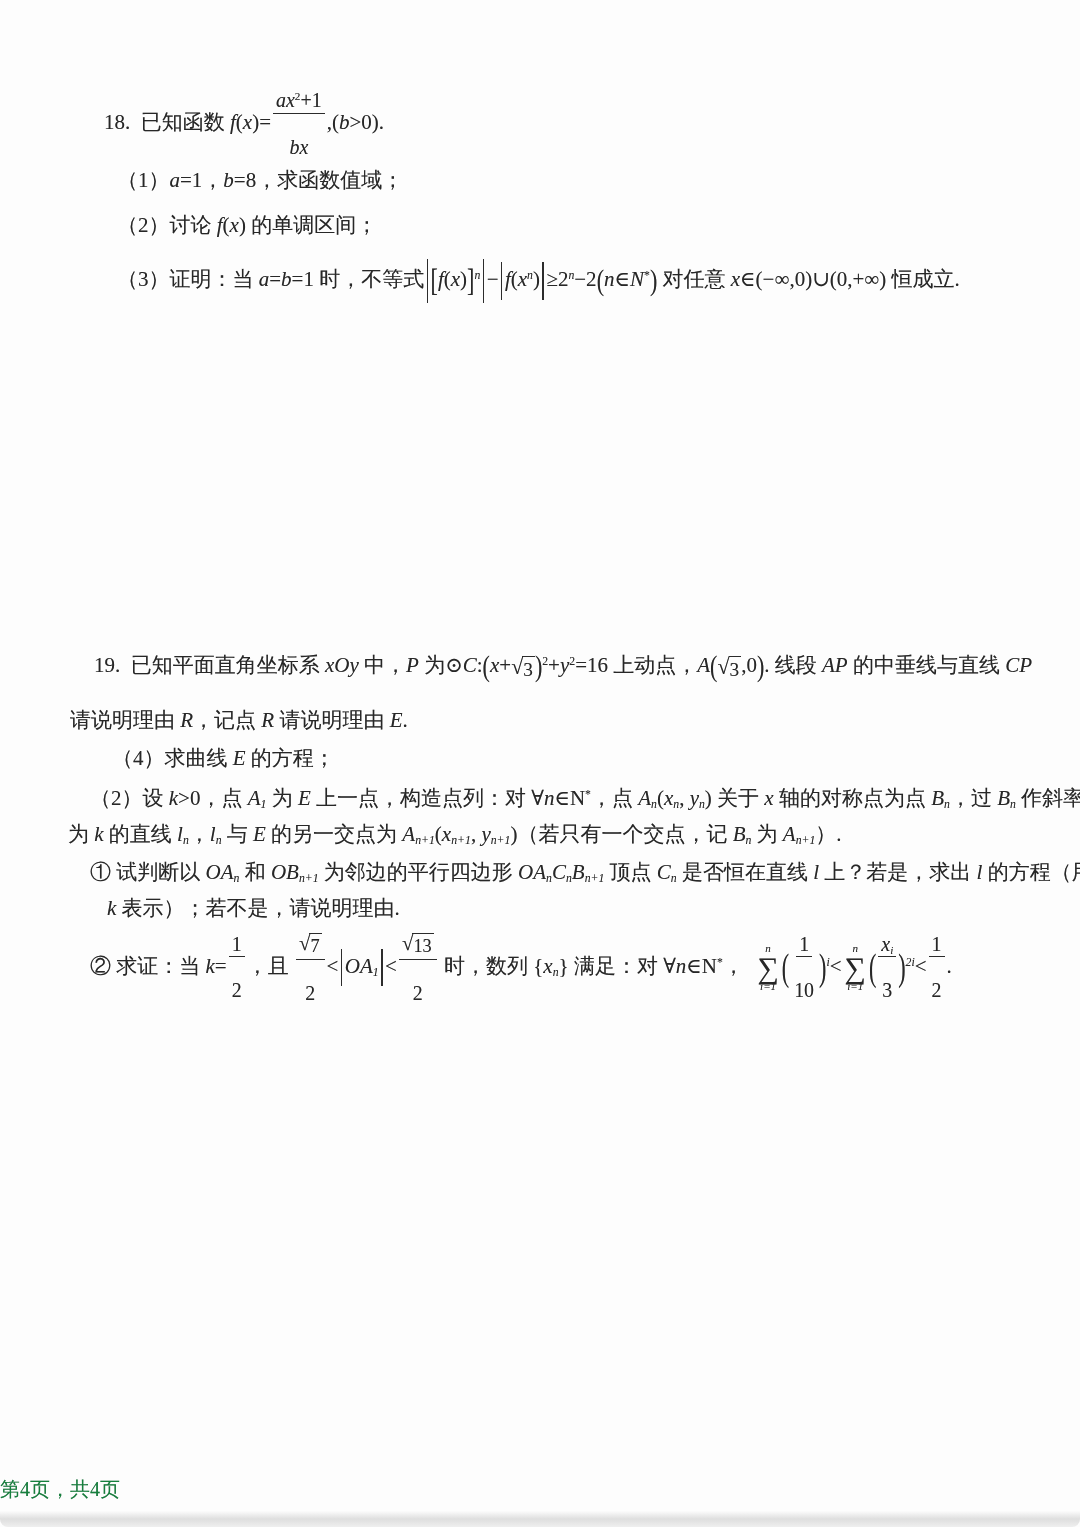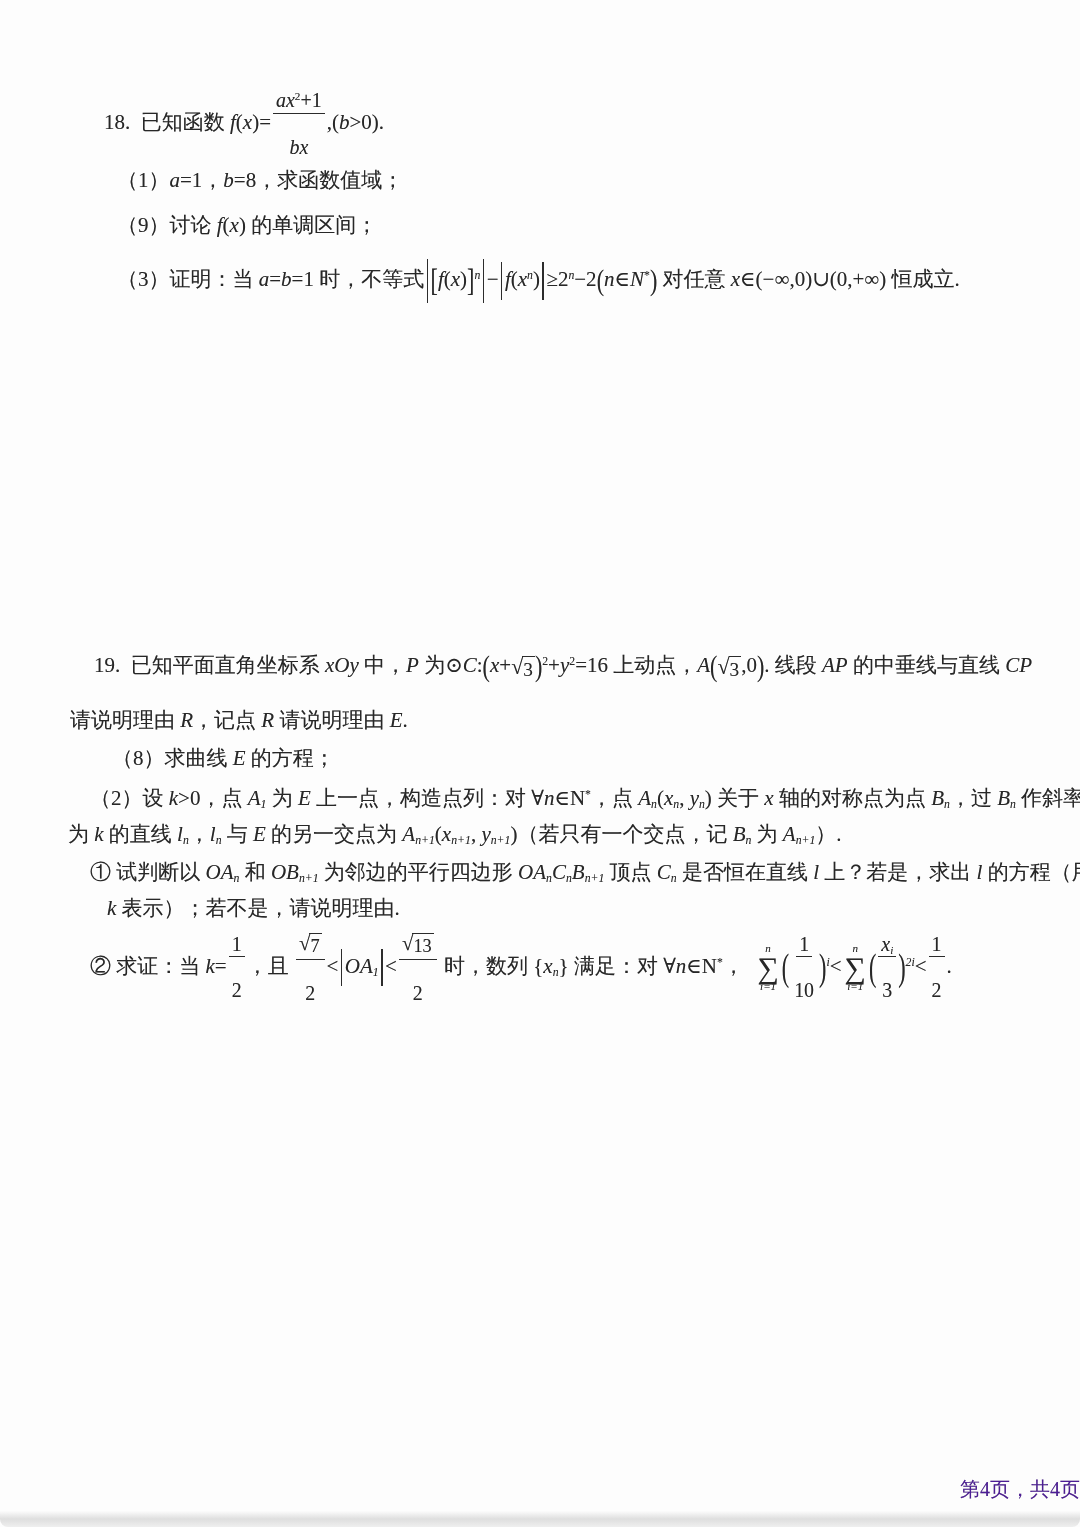--- a/index.html
+++ b/index.html
@@ -22,43 +22,43 @@
   .frac .num{border-bottom:1.4px solid #2b2b2b;padding:0 3px 1px;}
   .frac .den{padding:1px 3px 0;margin-top:22px;}
   .sqrt{display:inline-flex;align-items:flex-start;line-height:1;vertical-align:-0.1em;}
   .sqrt .rad{font-size:1.05em;line-height:1;}
   .sqrt .rand{border-top:1.4px solid #2b2b2b;font-size:0.92em;line-height:1.25;padding:1px 2px 0 1px;margin-left:-1px;}
   .sum{display:inline-flex;flex-direction:column;align-items:center;vertical-align:middle;line-height:1;margin:0 3px;}
   .sum .st,.sum .sb{font-size:11px;font-style:italic;line-height:1.15;letter-spacing:0;}
   .sum .sg{font-size:30px;line-height:0.85;font-style:normal;}
   .big{display:inline-block;vertical-align:middle;line-height:1;font-size:1.05em;}
   .vbar{display:inline-block;width:1.4px;background:#2c2c2c;vertical-align:middle;margin:0 2.5px;height:1.5em;}
-  .footer{position:absolute;top:1476px;left:0;width:100%;text-align:right;font-size:20px;color:#4c1d95;}
+  .footer{position:absolute;top:1476px;left:0;width:100%;text-align:left;font-size:20px;color:#15803d;}
   .bottom-edge{
     position:absolute;top:1511px;left:0;width:100%;height:16px;
     background:linear-gradient(to bottom,#fcfcfc 0%,#dedede 50%,#efefef 100%);
     border-radius:0 0 8px 8px;
   }
 </style>
 </head>
 <body>
 
 <div class="page">
 
   <section>
     <div class="line" style="top:90px;left:104px;"><span>18.  已知函数 </span><span class="it">f</span><span>(</span><span class="it">x</span><span>)=</span><span class="frac"><span class="num"><span class="it">ax</span><sup>2</sup><span>+1</span></span><span class="den"><span class="it">bx</span></span></span><span>,(</span><span class="it">b</span><span>&gt;0).</span></div>
     <div class="line" style="top:166px;left:117px;"><span>（1）</span><span class="it">a</span><span>=1，</span><span class="it">b</span><span>=8，求函数值域；</span></div>
-    <div class="line" style="top:211px;left:117px;"><span>（9）讨论 </span><span class="it">f</span><span>(</span><span class="it">x</span><span>) 的单调区间；</span></div>
+    <div class="line" style="top:211px;left:117px;"><span>（2）讨论 </span><span class="it">f</span><span>(</span><span class="it">x</span><span>) 的单调区间；</span></div>
     <div class="line" style="top:259px;left:117px;"><span>（3）证明：当 </span><span class="it">a</span><span>=</span><span class="it">b</span><span>=1 时，不等式</span><span class="vbar" style="height: 2.1em;"></span><span class="big" style="transform: scaleY(1.45);">[</span><span class="it">f</span><span>(</span><span class="it">x</span><span>)</span><span class="big" style="transform: scaleY(1.45);">]</span><sup class="it">n</sup><span class="vbar" style="height: 2.1em;"></span><span>−</span><span class="vbar" style="height: 1.8em;"></span><span class="it">f</span><span>(</span><span class="it">x</span><sup class="it">n</sup><span>)</span><span class="vbar" style="height: 1.8em;"></span><span>≥2</span><sup class="it">n</sup><span>−2</span><span class="big" style="transform: scaleY(1.3);">(</span><span class="it">n</span><span>∈</span><span class="it">N</span><sup>*</sup><span class="big" style="transform: scaleY(1.3);">)</span><span> 对任意 </span><span class="it">x</span><span>∈(−∞,0)∪(0,+∞) 恒成立.</span></div>
   </section>
 
   <section>
     <div class="line" style="top:651px;left:94px;"><span>19.  已知平面直角坐标系 </span><span class="it">xOy</span><span> 中，</span><span class="it">P</span><span> 为⊙</span><span class="it">C</span><span>:</span><span class="big" style="transform: scaleY(1.35);">(</span><span class="it">x</span><span>+</span><span class="sqrt"><span class="rad">√</span><span class="rand">3</span></span><span class="big" style="transform: scaleY(1.35);">)</span><sup>2</sup><span>+</span><span class="it">y</span><sup>2</sup><span>=16 上动点，</span><span class="it">A</span><span class="big" style="transform: scaleY(1.3);">(</span><span class="sqrt"><span class="rad">√</span><span class="rand">3</span></span><span>,0</span><span class="big" style="transform: scaleY(1.3);">)</span><span>. 线段 </span><span class="it">AP</span><span> 的中垂线与直线 </span><span class="it">CP</span></div>
     <div class="line" style="top:706px;left:70px;"><span>请说明理由 </span><span class="it">R</span><span>，记点 </span><span class="it">R</span><span> 请说明理由 </span><span class="it">E</span><span>.</span></div>
-    <div class="line" style="top:744px;left:112px;"><span>（8）求曲线 </span><span class="it">E</span><span> 的方程；</span></div>
+    <div class="line" style="top:744px;left:112px;"><span>（4）求曲线 </span><span class="it">E</span><span> 的方程；</span></div>
     <div class="line" style="top:784px;left:90px;"><span>（2）设 </span><span class="it">k</span><span>&gt;0，点 </span><span class="it">A</span><sub class="it">1</sub><span> 为 </span><span class="it">E</span><span> 上一点，构造点列：对 ∀</span><span class="it">n</span><span>∈N</span><sup>*</sup><span>，点 </span><span class="it">A</span><sub class="it">n</sub><span>(</span><span class="it">x</span><sub class="it">n</sub><span>, </span><span class="it">y</span><sub class="it">n</sub><span>)</span><span> 关于 </span><span class="it">x</span><span> 轴的对称点为点 </span><span class="it">B</span><sub class="it">n</sub><span>，过 </span><span class="it">B</span><sub class="it">n</sub><span> 作斜率</span></div>
     <div class="line" style="top:820px;left:68px;"><span>为 </span><span class="it">k</span><span> 的直线 </span><span class="it">l</span><sub class="it">n</sub><span>，</span><span class="it">l</span><sub class="it">n</sub><span> 与 </span><span class="it">E</span><span> 的另一交点为 </span><span class="it">A</span><sub class="it">n+1</sub><span>(</span><span class="it">x</span><sub class="it">n+1</sub><span>, </span><span class="it">y</span><sub class="it">n+1</sub><span>)</span><span>（若只有一个交点，记 </span><span class="it">B</span><sub class="it">n</sub><span> 为 </span><span class="it">A</span><sub class="it">n+1</sub><span>）.</span></div>
     <div class="line" style="top:858px;left:90px;"><span>① 试判断以 </span><span class="it">OA</span><sub class="it">n</sub><span> 和 </span><span class="it">OB</span><sub class="it">n+1</sub><span> 为邻边的平行四边形 </span><span class="it">OA</span><sub class="it">n</sub><span class="it">C</span><sub class="it">n</sub><span class="it">B</span><sub class="it">n+1</sub><span> 顶点 </span><span class="it">C</span><sub class="it">n</sub><span> 是否恒在直线 </span><span class="it">l</span><span> 上？若是，求出 </span><span class="it">l</span><span> 的方程（用</span></div>
     <div class="line" style="top:894px;left:68px;margin-left:39px;"><span class="it">k</span><span> 表示）；若不是，请说明理由.</span></div>
     <div class="line" style="top:931px;left:90px;"><span>② 求证：当 </span><span class="it">k</span><span>=</span><span class="frac"><span class="num"><span>1</span></span><span class="den"><span>2</span></span></span><span>，且 </span><span class="frac"><span class="num"><span class="sqrt"><span class="rad">√</span><span class="rand">7</span></span></span><span class="den"><span>2</span></span></span><span>&lt;</span><span class="vbar" style="height: 1.75em;"></span><span class="it">OA</span><sub class="it">1</sub><span class="vbar" style="height: 1.75em;"></span><span>&lt;</span><span class="frac"><span class="num"><span class="sqrt"><span class="rad">√</span><span class="rand">13</span></span></span><span class="den"><span>2</span></span></span><span> 时，数列 {</span><span class="it">x</span><sub class="it">n</sub><span>} 满足：对 ∀</span><span class="it">n</span><span>∈N</span><sup>*</sup><span>，  </span><span class="sum"><span class="st">n</span><span class="sg">∑</span><span class="sb">i=1</span></span><span class="big" style="transform: scaleY(1.7);">(</span><span class="frac"><span class="num"><span>1</span></span><span class="den"><span>10</span></span></span><span class="big" style="transform: scaleY(1.7);">)</span><sup class="it">i</sup><span>&lt;</span><span class="sum"><span class="st">n</span><span class="sg">∑</span><span class="sb">i=1</span></span><span class="big" style="transform: scaleY(1.7);">(</span><span class="frac"><span class="num"><span class="it">x</span><sub class="it">i</sub></span><span class="den"><span>3</span></span></span><span class="big" style="transform: scaleY(1.7);">)</span><sup class="it">2i</sup><span>&lt;</span><span class="frac"><span class="num"><span>1</span></span><span class="den"><span>2</span></span></span><span>.</span></div>
   </section>
 
   <div class="footer">第4页，共4页</div>
   <div class="bottom-edge"></div>
 </div>

